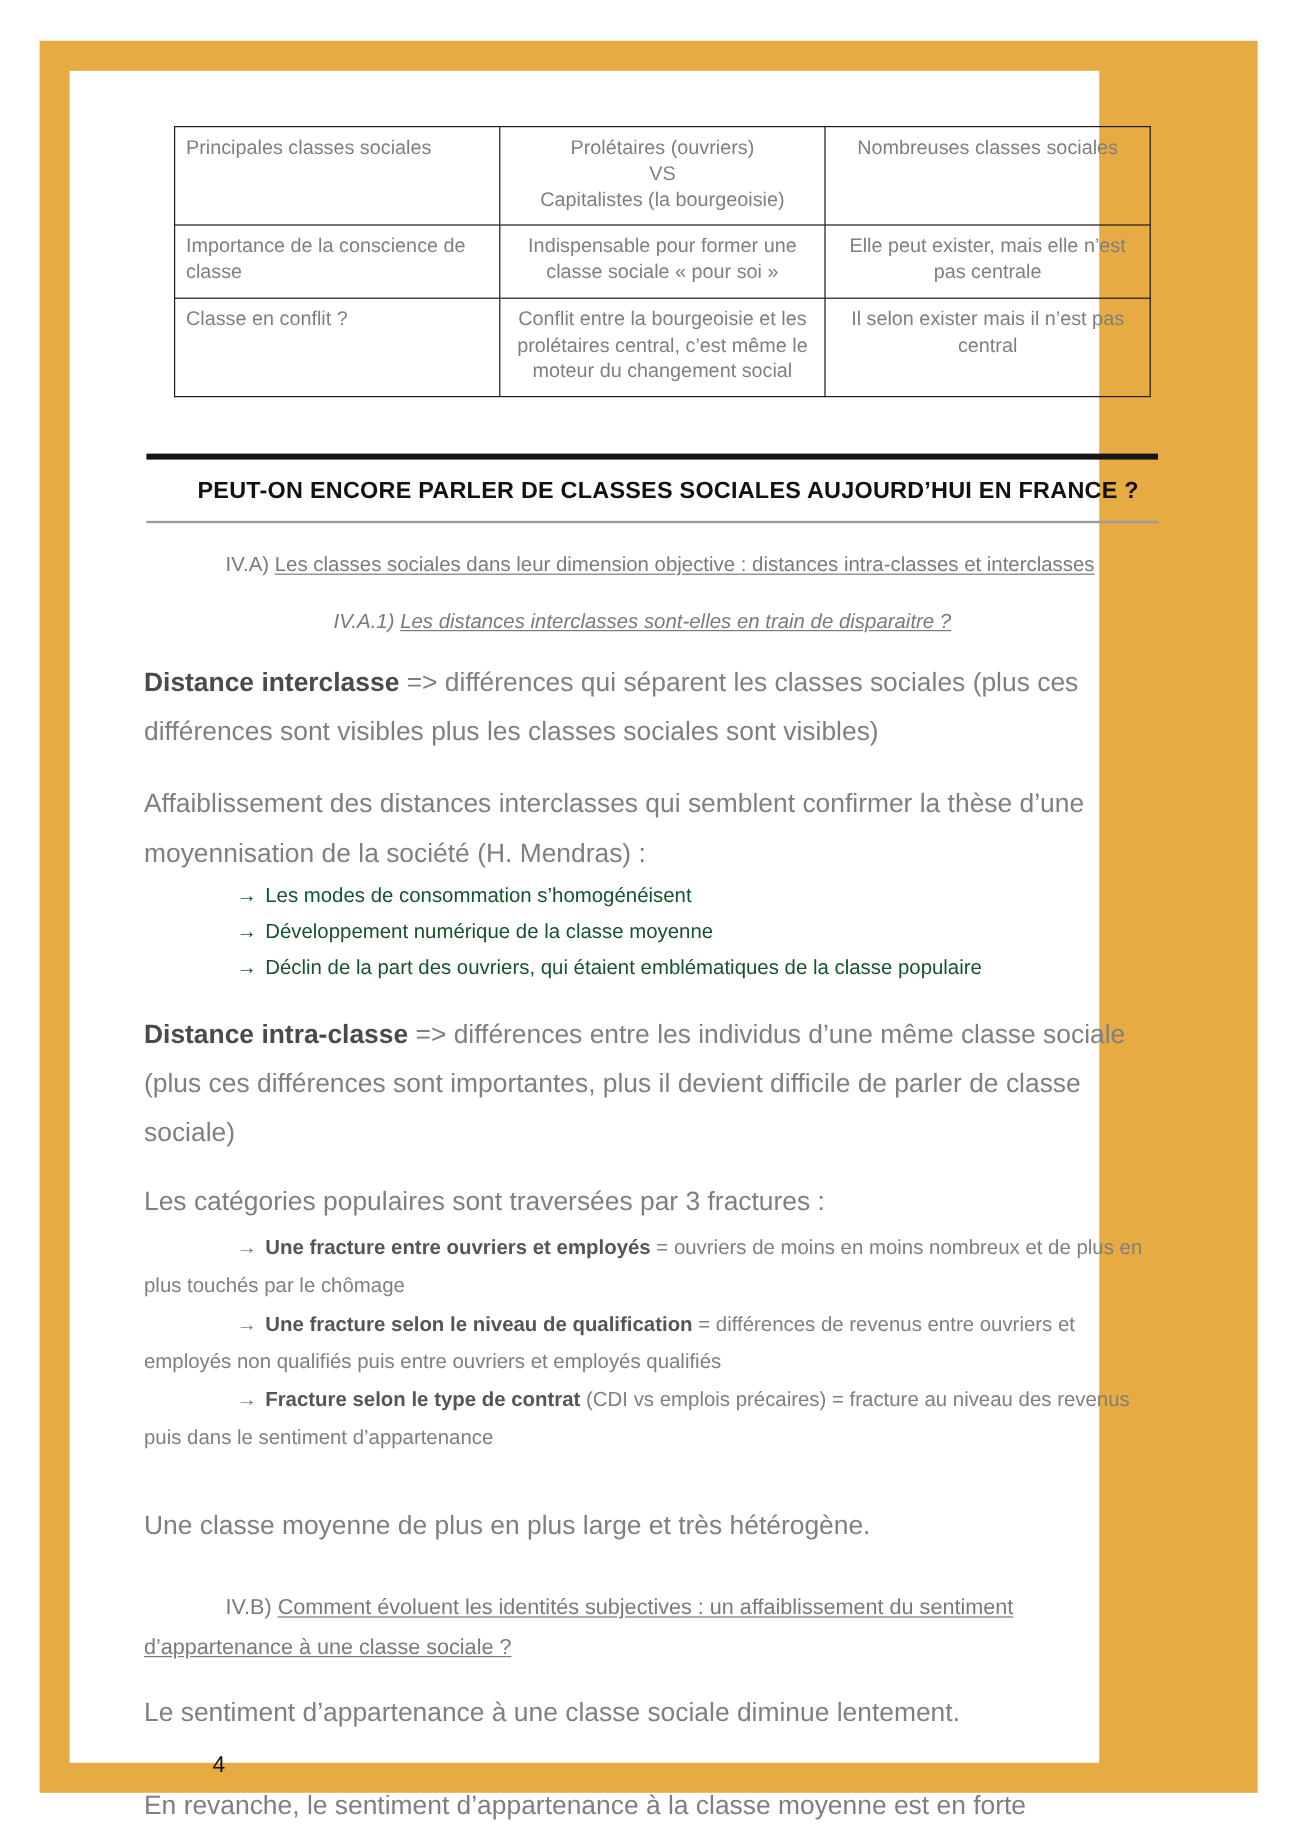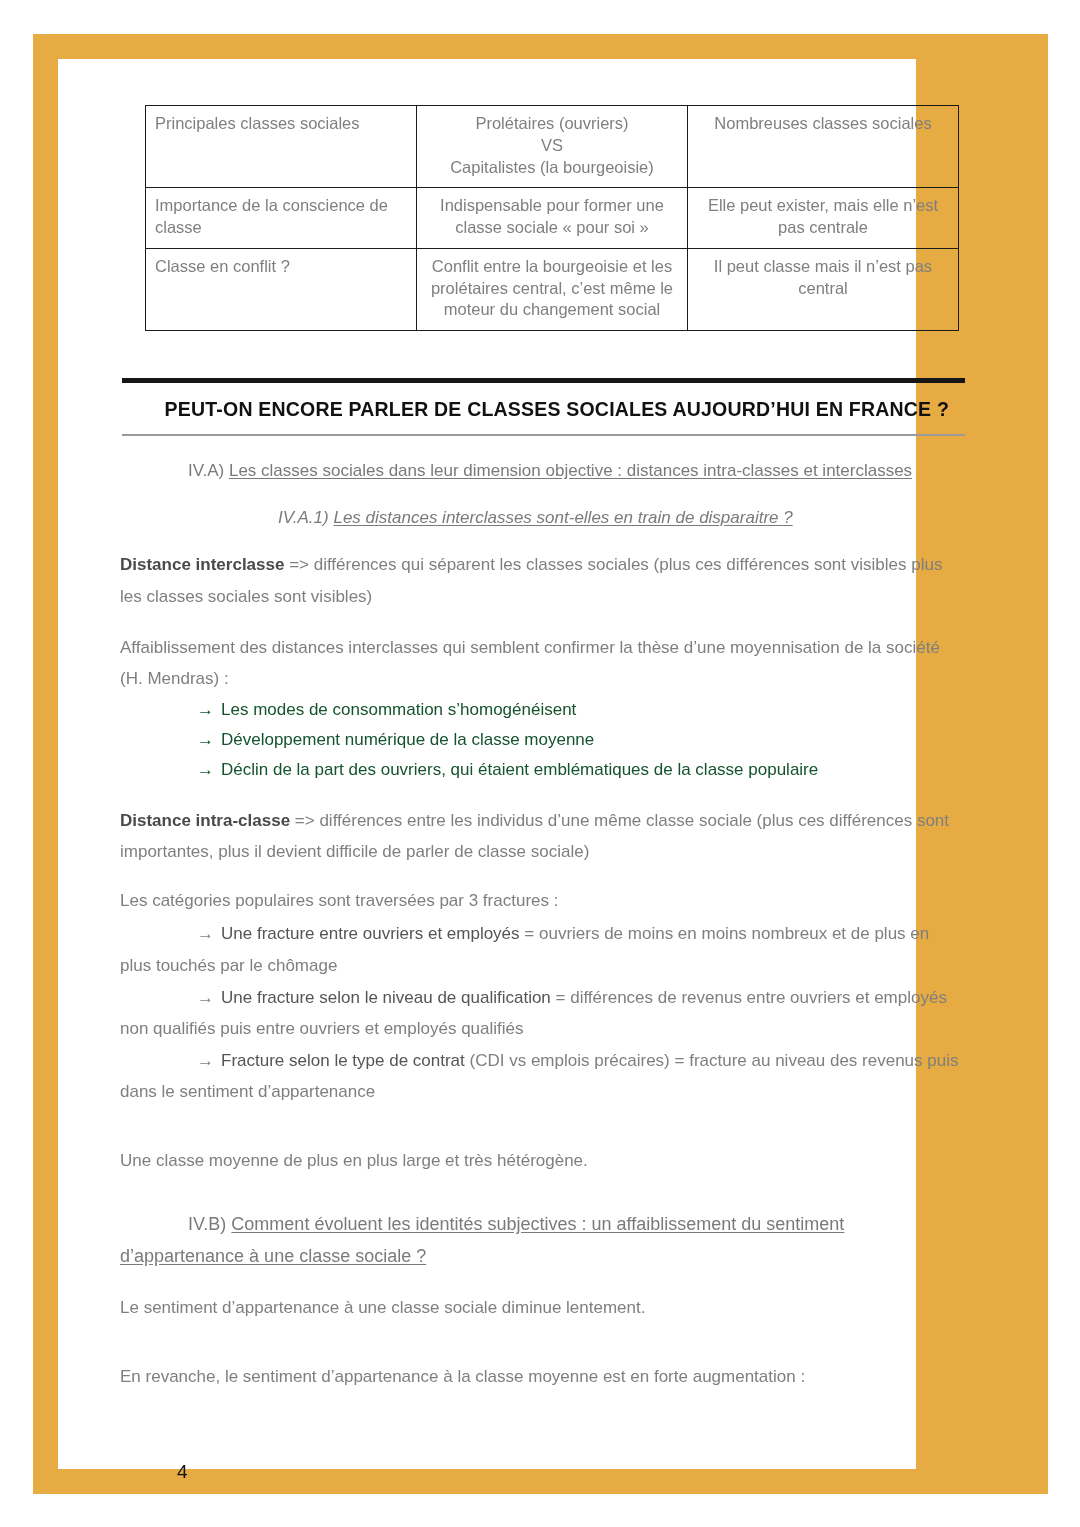--- a/index.html
+++ b/index.html
@@ -114,29 +114,29 @@
     color: #7a7a7a;
     margin: 31px 0 15px 0;
     padding-left: 0;
     text-indent: 68px;
     line-height: 1.82;
   }
   .u { text-decoration: underline; text-underline-offset: 2px; }
 
   
   p.body {
-    font-size: 17px;
+    font-size: 22px;
     color: #7f7f7f;
     line-height: 1.86;
     margin: 19px 0 0 0;
   }
   p.tight { margin-top: 17px; }
   p.gap-lg { margin-top: 37px; }
   b.lbl { color: #4a4a4a; font-weight: bold; }
-  b.inline-b { color: #555555; font-weight: normal; }
+  b.inline-b { color: #555555; font-weight: bold; }
 
   ul.arrows {
     list-style: none;
     margin: 0;
     padding: 0 0 0 77px;
   }
   ul.arrows li {
     font-size: 17px;
     color: #14532d;
     line-height: 1.78;
@@ -182,21 +182,21 @@
           <td class="c3">Nombreuses classes sociales</td>
         </tr>
         <tr>
           <td class="c1">Importance de la conscience de classe</td>
           <td class="c2">Indispensable pour former une classe sociale « pour soi »</td>
           <td class="c3">Elle peut exister, mais elle n’est pas centrale</td>
         </tr>
         <tr>
           <td class="c1">Classe en conflit ?</td>
           <td class="c2">Conflit entre la bourgeoisie et les prolétaires central, c’est même le moteur du changement social</td>
-          <td class="c3">Il peut classe mais il n’est pas central</td>
+          <td class="c3">Il selon exister mais il n’est pas central</td>
         </tr>
       </tbody>
         </table>
 
       <div class="rule-thick"></div>
       <h1 class="big-title">PEUT-ON ENCORE PARLER DE CLASSES SOCIALES AUJOURD’HUI EN FRANCE ?</h1>
       <div class="rule-thin"></div>
 
       <div class="h-a"><span>IV.A) </span><span class="u">Les classes sociales dans leur dimension objective : distances intra-classes et interclasses</span></div>
 

